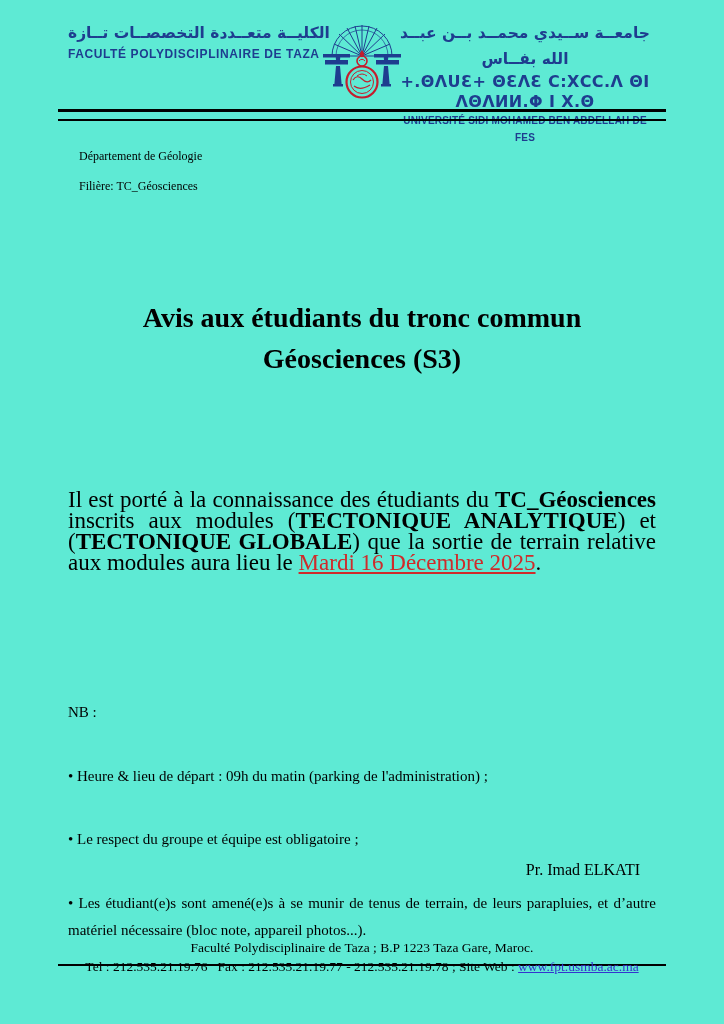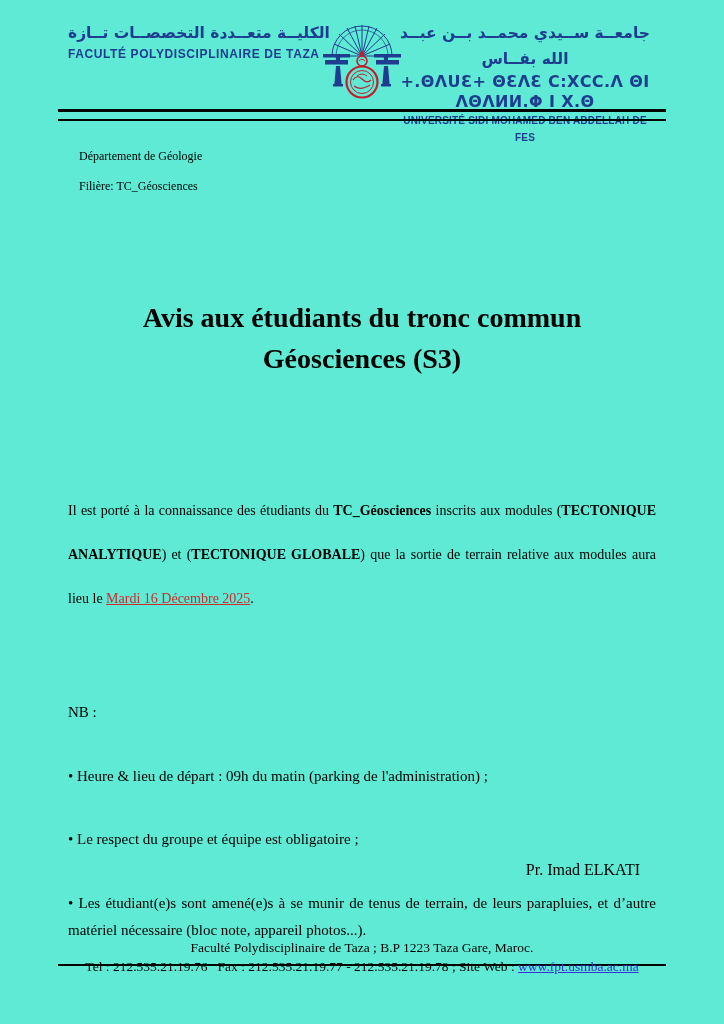--- a/index.html
+++ b/index.html
@@ -24,21 +24,21 @@
   
   .dept{position:absolute;top:146px;left:68px;font-weight:normal;font-size:12px;line-height:20px;margin-left:11px;}
   .dept .l2{margin-top:10px;}
 
   
   .title{position:absolute;top:297px;left:0;right:0;text-align:center;
          font-weight:bold;font-size:28px;line-height:41px;}
 
   
   .para{position:absolute;top:443px;left:68px;right:68px;
-        font-size:14px;line-height:44px;text-align:justify;margin-top:46px;}
+        font-size:23px;line-height:21px;text-align:justify;margin-top:46px;}
   .para b{font-weight:bold;}
   .date{color:#cf2b2b;text-decoration:underline;text-decoration-color:#cf2b2b;}
 
   
   .nb{position:absolute;top:699px;left:68px;right:68px;font-size:15px;line-height:27.5px;}
   .nb-item{text-align:justify;margin-top:36px;}
 
   
   .sig{position:absolute;top:861px;right:84px;font-size:16px;}
 

